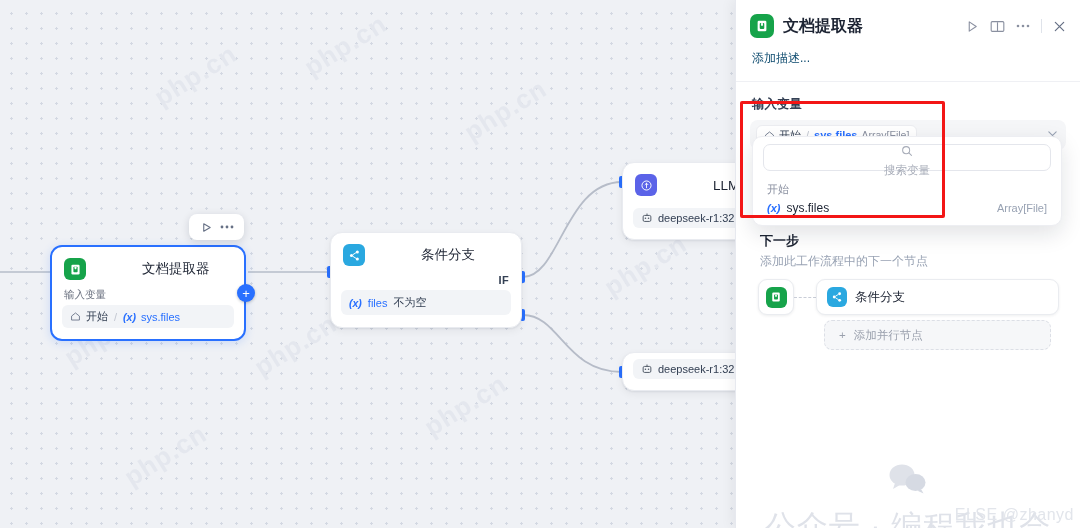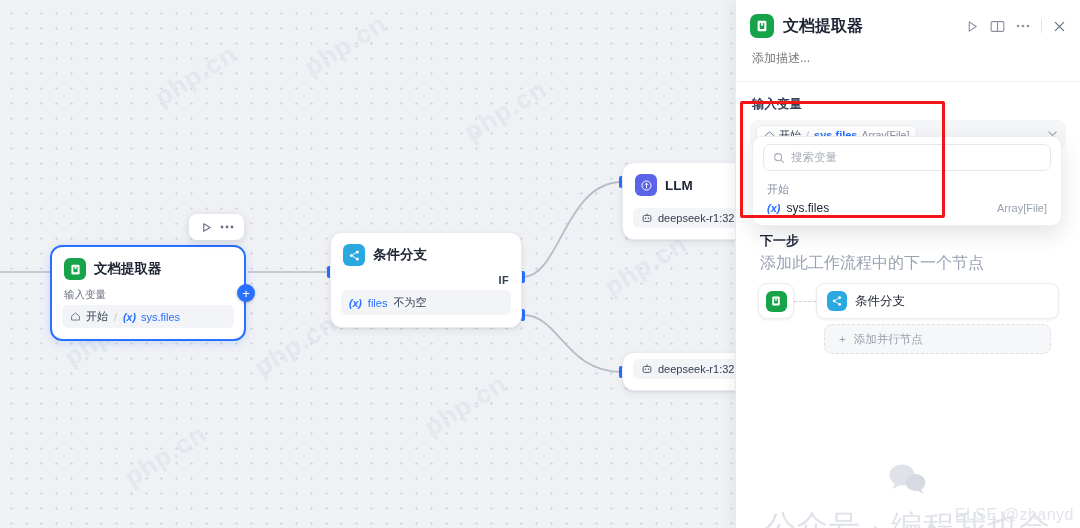--- a/index.html
+++ b/index.html
@@ -51,21 +51,21 @@
   }
   .node-ico {
     width: 22px; height: 22px; border-radius: 6px;
     display: flex; align-items: center; justify-content: center;
     flex: 0 0 auto;
   }
   .ico-green { background: #16a34a; }
   .ico-blue  { background: #2aa8e0; }
   .ico-indigo{ background: #5b63e8; }
   .node-title {
-    font-size: 13.5px; font-weight: 700; color: #1d2433; white-space: nowrap;
+    font-size: 13.5px; font-weight: 400; color: #1d2433; white-space: nowrap; margin-left: 48px;
   }
   .node-sub {
     font-size: 10.5px; color: #6b7280; padding: 2px 12px 3px 12px;
   }
   .node-chip {
     margin: 0 10px 11px 10px;
     background: #f2f4f7;
     border-radius: 6px;
     padding: 4px 8px;
     display: flex; align-items: center; gap: 5px;
@@ -129,21 +129,21 @@
     padding: 14px 14px 0 14px;
   }
   .panel-ico {
     width: 24px; height: 24px; border-radius: 7px; background: #16a34a;
     display: flex; align-items: center; justify-content: center; flex: 0 0 auto;
   }
   .panel-title { font-size: 16px; font-weight: 700; color: #1d2433; flex: 1; }
   .head-actions { display: flex; align-items: center; gap: 11px; color: #667085; }
   .head-divider { width: 1px; height: 14px; background: #dfe3ea; }
   .panel-desc {
-    padding: 12px 16px 14px 16px; font-size: 12px; color: #737373;
+    padding: 12px 16px 14px 16px; font-size: 12px; color: #0c4a6e;
     border-bottom: 1px solid #eff0f4;
   }
   .sec-title {
     padding: 14px 16px 7px 16px; font-size: 12.5px; font-weight: 700; color: #344054;
   }
   .var-row {
     margin: 0 14px; background: #f5f6f8; border-radius: 8px;
     height: 30px; display: flex; align-items: center; padding: 0 8px 0 6px;
   }
   .var-pill {
@@ -160,41 +160,41 @@
   .dropdown {
     position: absolute; left: 752px; top: 136px; width: 310px;
     background: #fff; border-radius: 10px;
     border: 1px solid #edeef2;
     box-shadow: 0 8px 22px rgba(16,24,40,.12);
     padding: 7px 0 6px 0;
   }
   .dd-search {
     margin: 0 10px 7px 10px; height: 27px; border-radius: 7px;
     border: 1px solid #e4e6ec; display: flex; align-items: center;
-    gap: 6px; padding: 0 9px;
+    gap: 6px; padding: 0 9px; flex-direction: column;
   }
   .dd-ph { font-size: 11.5px; color: #a7acb8; }
   .dd-group {
     padding: 4px 14px 1px 14px; font-size: 11px; color: #8a90a0;
   }
   .dd-item {
     display: flex; align-items: center; padding: 3px 14px 4px 14px;
     font-size: 12px; color: #1d2433;
   }
   .dd-item .v { color: #2970ff; font-style: italic; font-weight: 700; font-size: 11px; margin-right: 6px; }
   .dd-type { margin-left: auto; color: #98a2b3; font-size: 11px; }
 
   .redbox {
     position: absolute; left: 740px; top: 101px; width: 205px; height: 117px;
     border: 3px solid #f31616; border-radius: 2px; pointer-events: none;
   }
 
   .next-wrap { position: absolute; left: 0; top: 232px; width: 345px; padding: 0 22px; }
   .next-title { font-size: 13px; font-weight: 700; color: #1d2433; padding-left: 2px; }
-  .next-sub { font-size: 16px; color: #98a2b3; padding: 3px 0 9px 2px; }
+  .next-sub { font-size: 12px; color: #98a2b3; padding: 3px 0 9px 2px; }
   .next-row { display: flex; align-items: flex-start; gap: 0; }
   .next-badge {
     width: 36px; height: 36px; border-radius: 9px; background: #fff;
     border: 1px solid #eaecf0; box-shadow: 0 1px 3px rgba(16,24,40,.08);
     display: flex; align-items: center; justify-content: center; flex: 0 0 auto;
   }
   .next-badge .sq { width: 21px; height: 21px; border-radius: 6px; background: #16a34a;
     display:flex;align-items:center;justify-content:center; }
   .next-conn { width: 22px; height: 36px; display: flex; align-items: center; }
   .next-conn .ln { width: 100%; border-top: 1px dashed #c9cdd7; }

